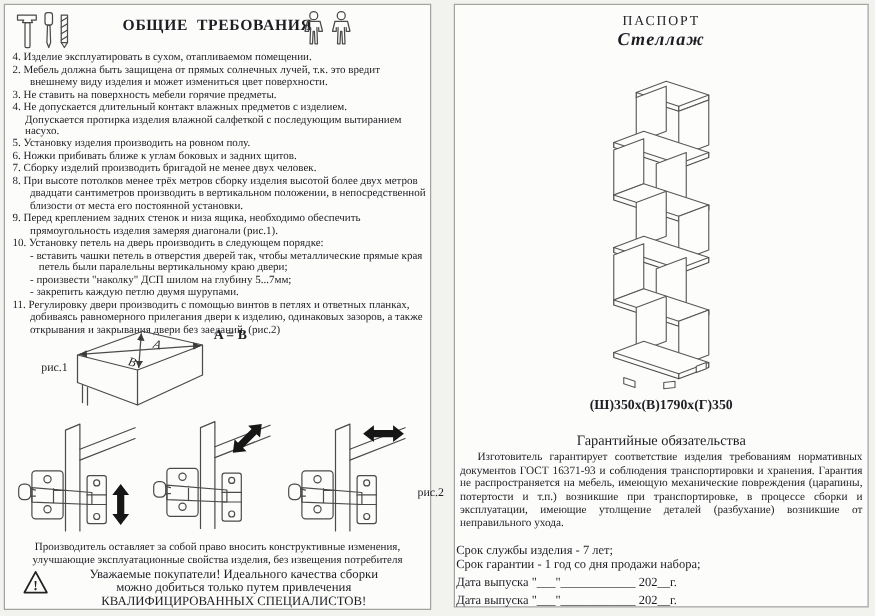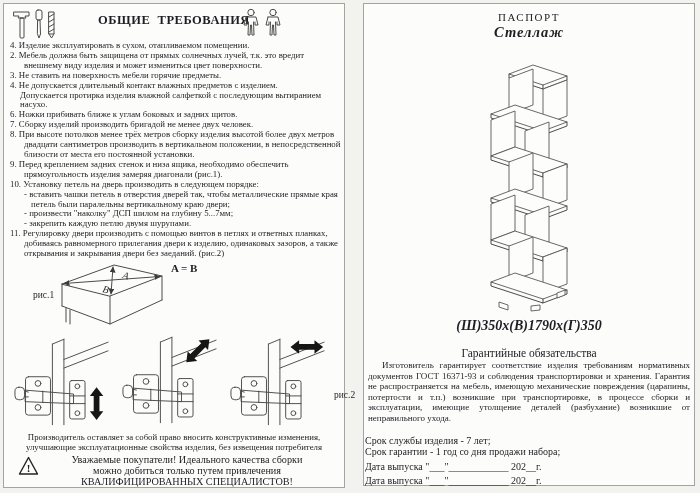--- a/index.html
+++ b/index.html
@@ -35,21 +35,21 @@
     font-size:8.8px;line-height:10px;}
   .warning{position:absolute;top:450px;left:0;right:0;height:34px;}
   .warning-triangle{position:absolute;left:14px;top:2px;}
   .warn-text{text-align:center;font-size:10.2px;line-height:11.2px;padding:0 8px 0 34px;}
 
   
   .rp-center{position:absolute;left:0;width:100%;text-align:center;}
   .rp-doc-type{top:7px;font-size:11px;letter-spacing:1.5px;}
   .rp-product{top:20px;font-size:14.5px;font-weight:bold;font-style:italic;letter-spacing:1px;}
   .shelf-svg{position:absolute;top:46px;left:50%;transform:translateX(-50%);}
-  .rp-dims{top:314px;font-size:14px;font-weight:bold;font-style:italic;}
+  .rp-dims{top:314px;font-size:11px;font-weight:bold;}
   .rp-war-title{top:343px;font-size:11.5px;}
   .rp-war-body{position:absolute;top:356px;left:4px;right:4px;font-size:9px;
     line-height:10.6px;text-align:justify;text-indent:14px;}
   .rp-cnote{top:409px;font-size:9px;line-height:10.6px;}
   .rp-line{position:absolute;left:1px;font-size:10px;}
   .rp-slife{top:431px;}
   .rp-sterm{top:442px;}
   .rp-date1{top:457px;}
   .rp-date2{top:471px;}
   .rp-stamp{position:absolute;right:5px;top:487px;font-size:13.5px;font-weight:bold;letter-spacing:.5px;}
@@ -108,20 +108,21 @@
       <path d="M6.5,14 L6,27 L8,27 L8.5,17 L9.5,17 L10,27 L12,27 L11.5,14"></path>
     </g>
   </svg>
 
   <div class="req-list">
     <div class="li num">4. Изделие эксплуатировать в сухом, отапливаемом помещении.</div>
     <div class="li num">2. Мебель должна быть защищена от прямых солнечных лучей, т.к. это вредит внешнему виду изделия и может измениться цвет поверхности.</div>
     <div class="li num">3. Не ставить на поверхность мебели горячие предметы.</div>
     <div class="li num">4. Не допускается длительный контакт влажных предметов с изделием.</div>
     <div class="li cont">Допускается протирка изделия влажной салфеткой с последующим вытиранием насухо.</div>
+    <div class="li num">5. Установку изделия производить на ровном полу.</div>
     <div class="li num">6. Ножки прибивать ближе к углам боковых и задних щитов.</div>
     <div class="li num">7. Сборку изделий производить бригадой не менее двух человек.</div>
     <div class="li num">8. При высоте потолков менее трёх метров сборку изделия высотой более двух метров двадцати сантиметров производить в вертикальном положении, в непосредственной близости от места его постоянной установки.</div>
     <div class="li num">9. Перед креплением задних стенок и низа ящика, необходимо обеспечить прямоугольность изделия замеряя диагонали (рис.1).</div>
     <div class="li num">10. Установку петель на дверь производить в следующем порядке:</div>
     <div class="li sub">- вставить чашки петель в отверстия дверей так, чтобы металлические прямые края петель были паралельны вертикальному краю двери;</div>
     <div class="li sub">- произвести "наколку" ДСП шилом на глубину 5...7мм;</div>
     <div class="li sub">- закрепить каждую петлю двумя шурупами.</div>
     <div class="li num">11. Регулировку двери производить с помощью винтов в петлях и ответных планках, добиваясь равномерного прилегания двери к изделию, одинаковых зазоров, а также открывания и закрывания двери без заеданий. (рис.2)</div>
   </div>

